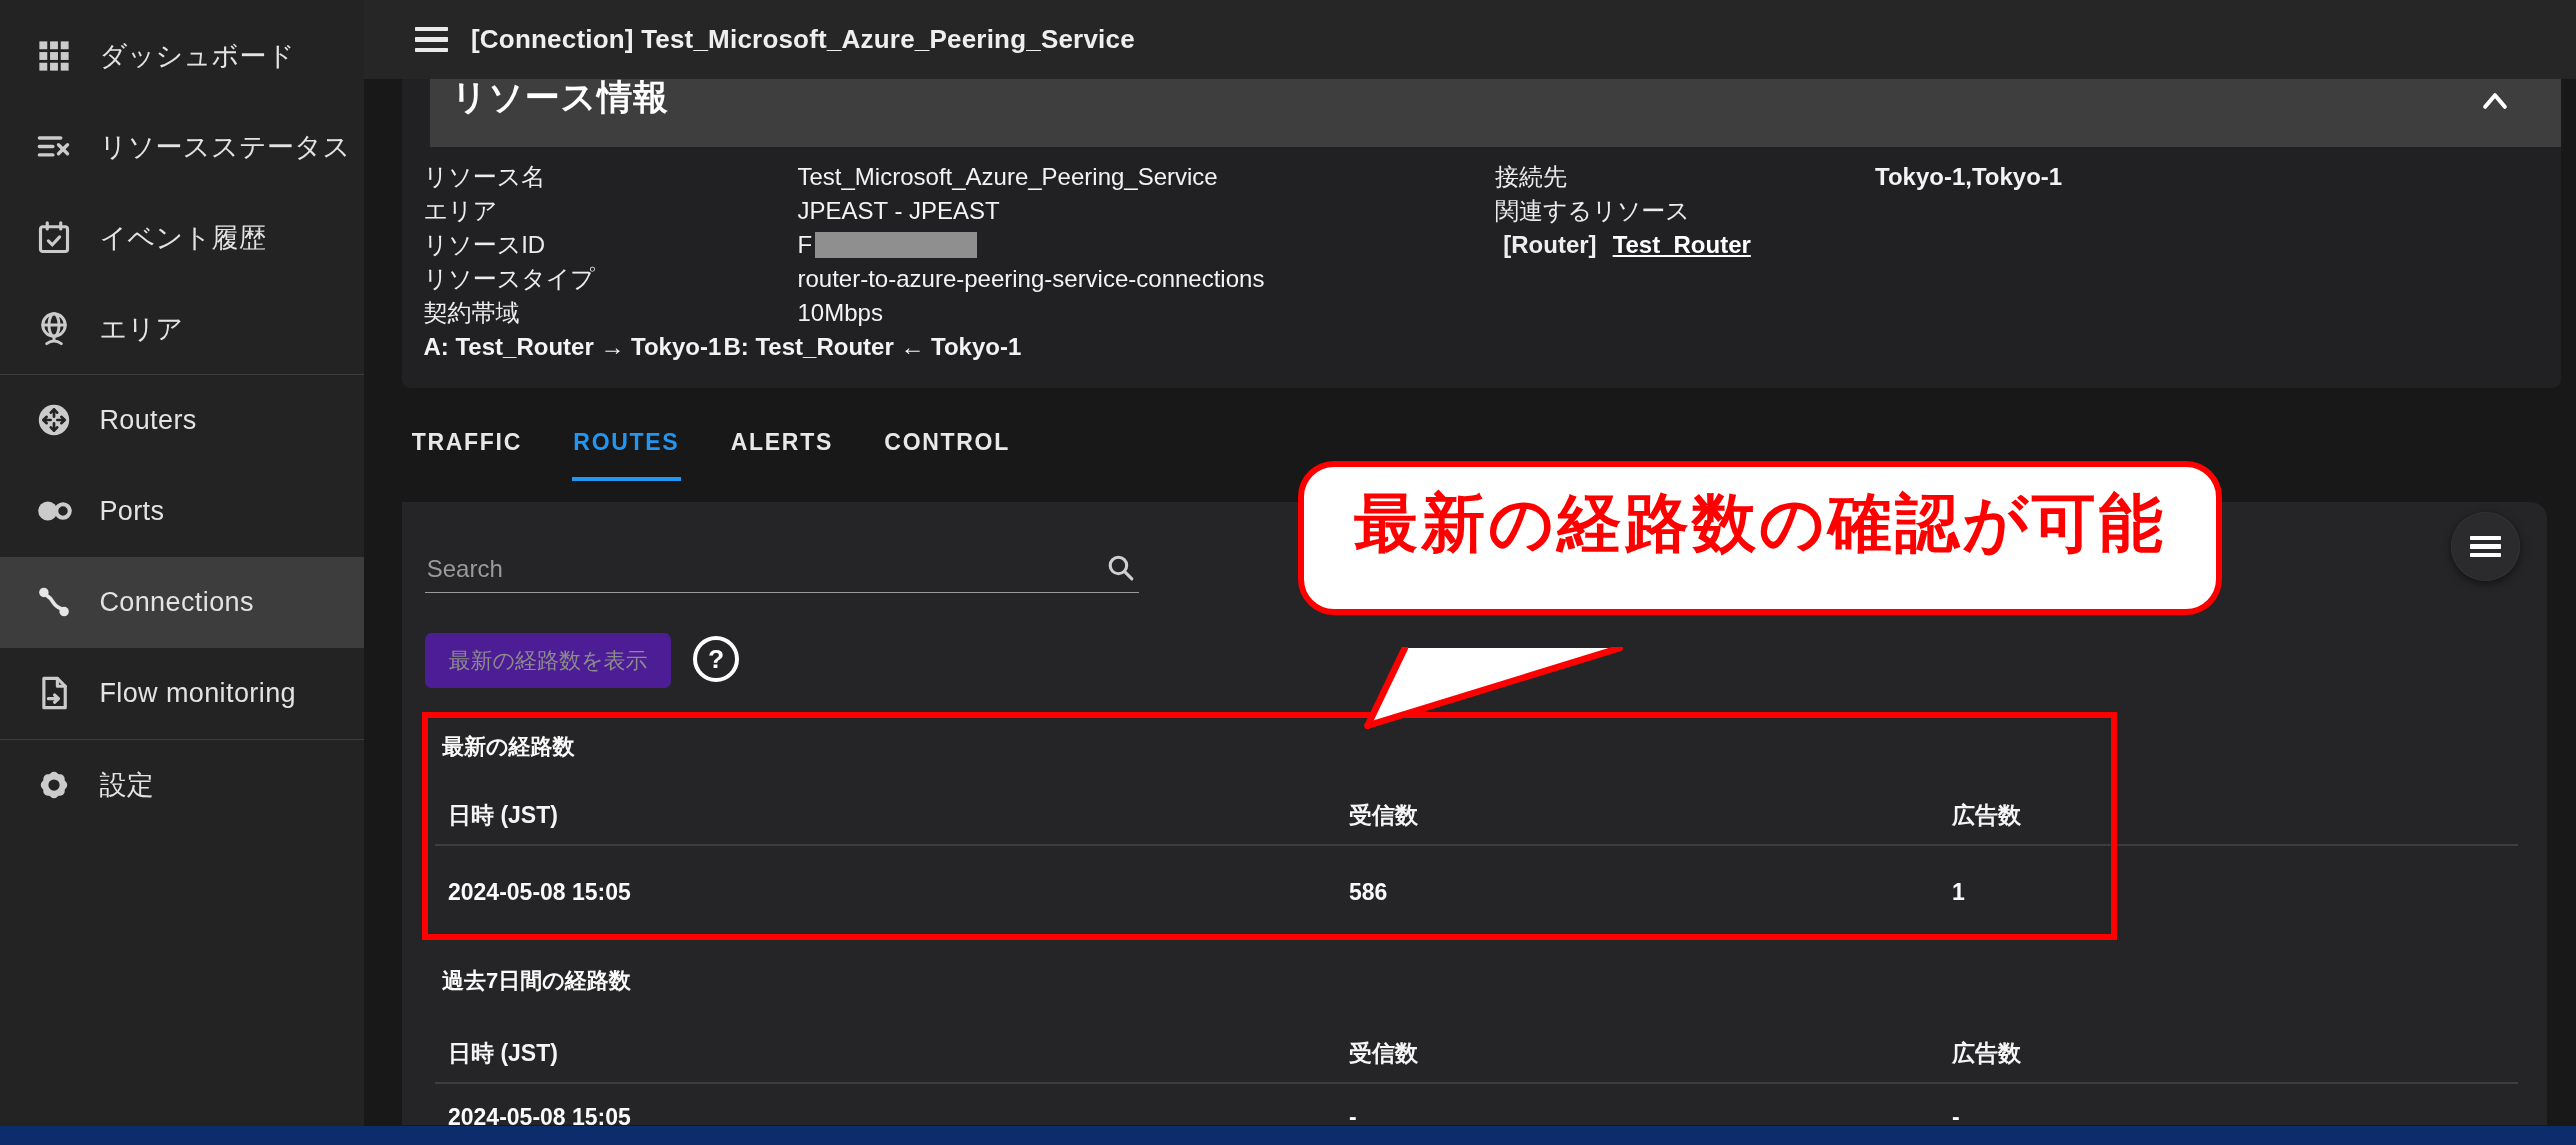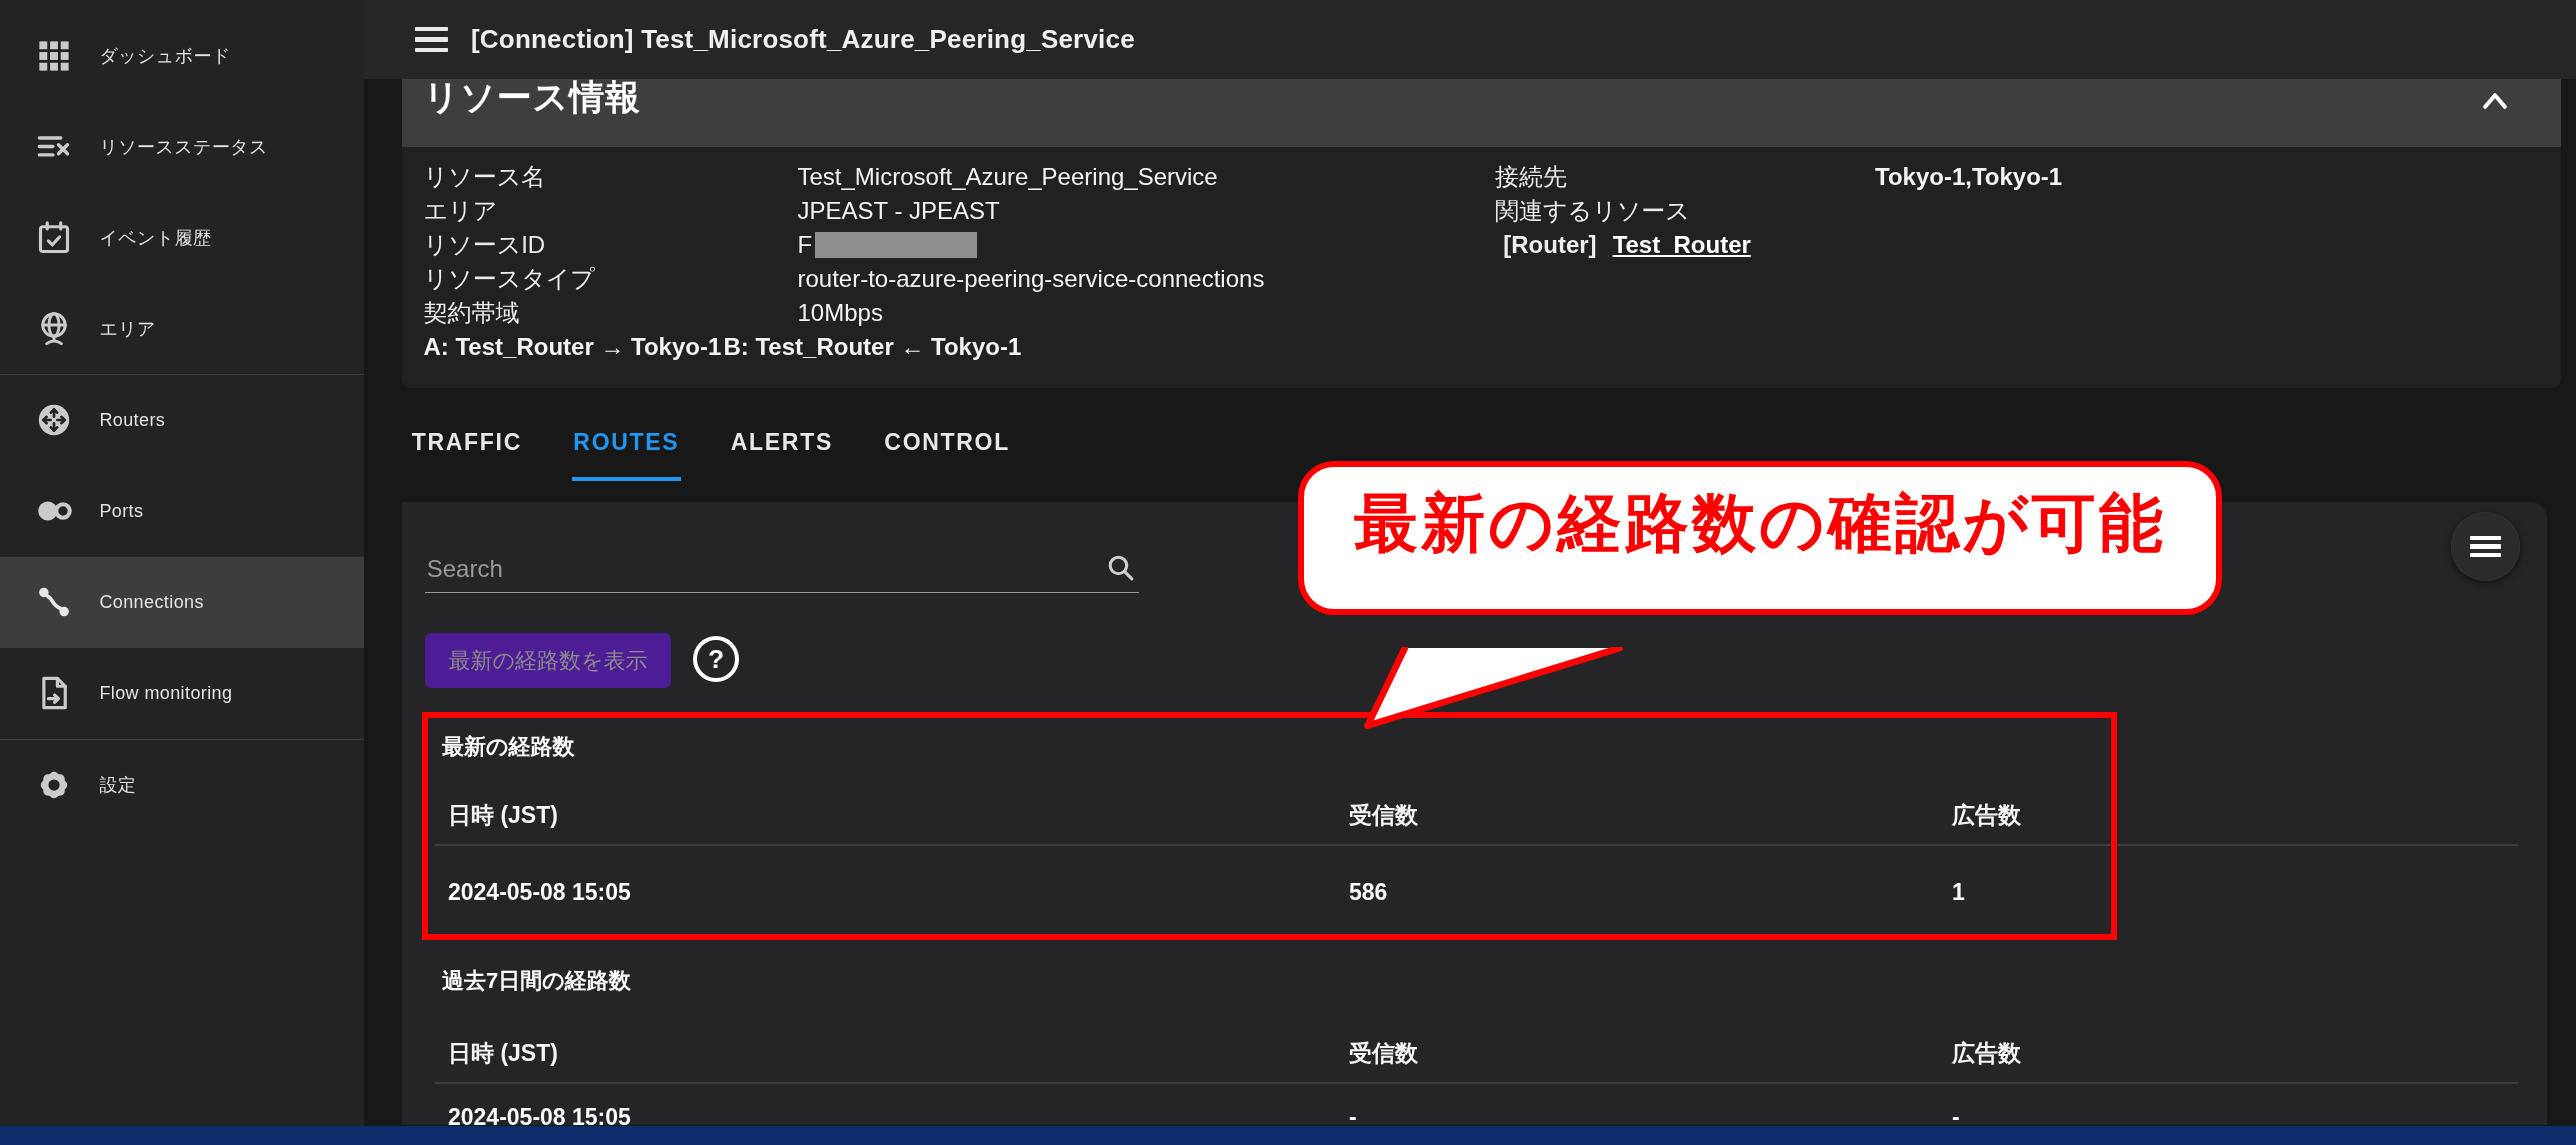--- a/index.html
+++ b/index.html
@@ -6,31 +6,31 @@
   #app{
     position:relative;width:2576px;height:1145px;overflow:hidden;
     background:#181818;font-family:"Liberation Sans",sans-serif;
     -webkit-font-smoothing:antialiased;color:#eee;
   }
   
   .sidebar{position:absolute;left:0;top:0;width:364px;height:1126px;background:#232323;}
   .side-item{height:91px;display:flex;align-items:center;padding-left:35px;box-sizing:border-box;cursor:pointer;}
   .side-item.active{background:#3d3d3d;}
   .side-item .side-icon{width:38px;height:38px;margin-right:26.4px;display:flex;align-items:center;justify-content:center;flex:none;}
-  .side-label{font-size:18px;color:#e3e3e3;letter-spacing:0.4px;white-space:nowrap;}
+  .side-label{font-size:27px;color:#e3e3e3;letter-spacing:0.4px;white-space:nowrap;}
   .side-sep{height:0.8px;background:#3c3c3c;margin:0;}
   .side-pad{height:10px;}
   
   .topbar{position:absolute;left:364px;top:0;width:2212px;height:79px;background:#262626;display:flex;align-items:center;}
   .burger{width:33px;height:25px;margin-left:51px;display:flex;flex-direction:column;justify-content:space-between;cursor:pointer;}
   .burger i{display:block;height:4.1px;background:#e9e9e9;border-radius:0.8px;}
   .topbar-title{margin-left:23px;font-size:26px;color:#efefef;font-weight:bold;letter-spacing:0.2px;}
   
   .panel{position:absolute;left:402px;top:79px;width:2159px;height:309px;background:#212123;border-radius:0 0 8.3px 8.3px;overflow:hidden;}
-  .panel-head{position:relative;height:68px;background:#3e3e3e;overflow:hidden;}
+  .panel-head{position:relative;height:68px;background:#3e3e3e;overflow:hidden;margin-left:28px;}
   .panel-title{position:absolute;left:21.5px;top:-5px;font-size:35px;font-weight:bold;color:#fff;letter-spacing:0.8px;}
   .panel-collapse{position:absolute;right:48px;top:8.3px;width:36px;height:28px;cursor:pointer;}
   .panel-body{position:relative;height:241px;font-size:24px;}
   .fields-left{position:absolute;left:21.5px;top:13.2px;line-height:34px;white-space:nowrap;}
   .fields-left .lab{display:inline-block;width:374px;color:#ececec;}
   .fields-left .val{color:#f3f3f3;}
   .redact{display:inline-block;width:162px;height:26.4px;background:#8f8f8f;vertical-align:middle;margin-left:2.5px;position:relative;top:-1.7px;}
   .ab-line{white-space:nowrap;color:#f3f3f3;font-weight:bold;}
   .ab-line .a-part{display:inline-block;width:300px;}
   .fields-right{position:absolute;left:1093px;top:13.2px;line-height:34px;white-space:nowrap;}

